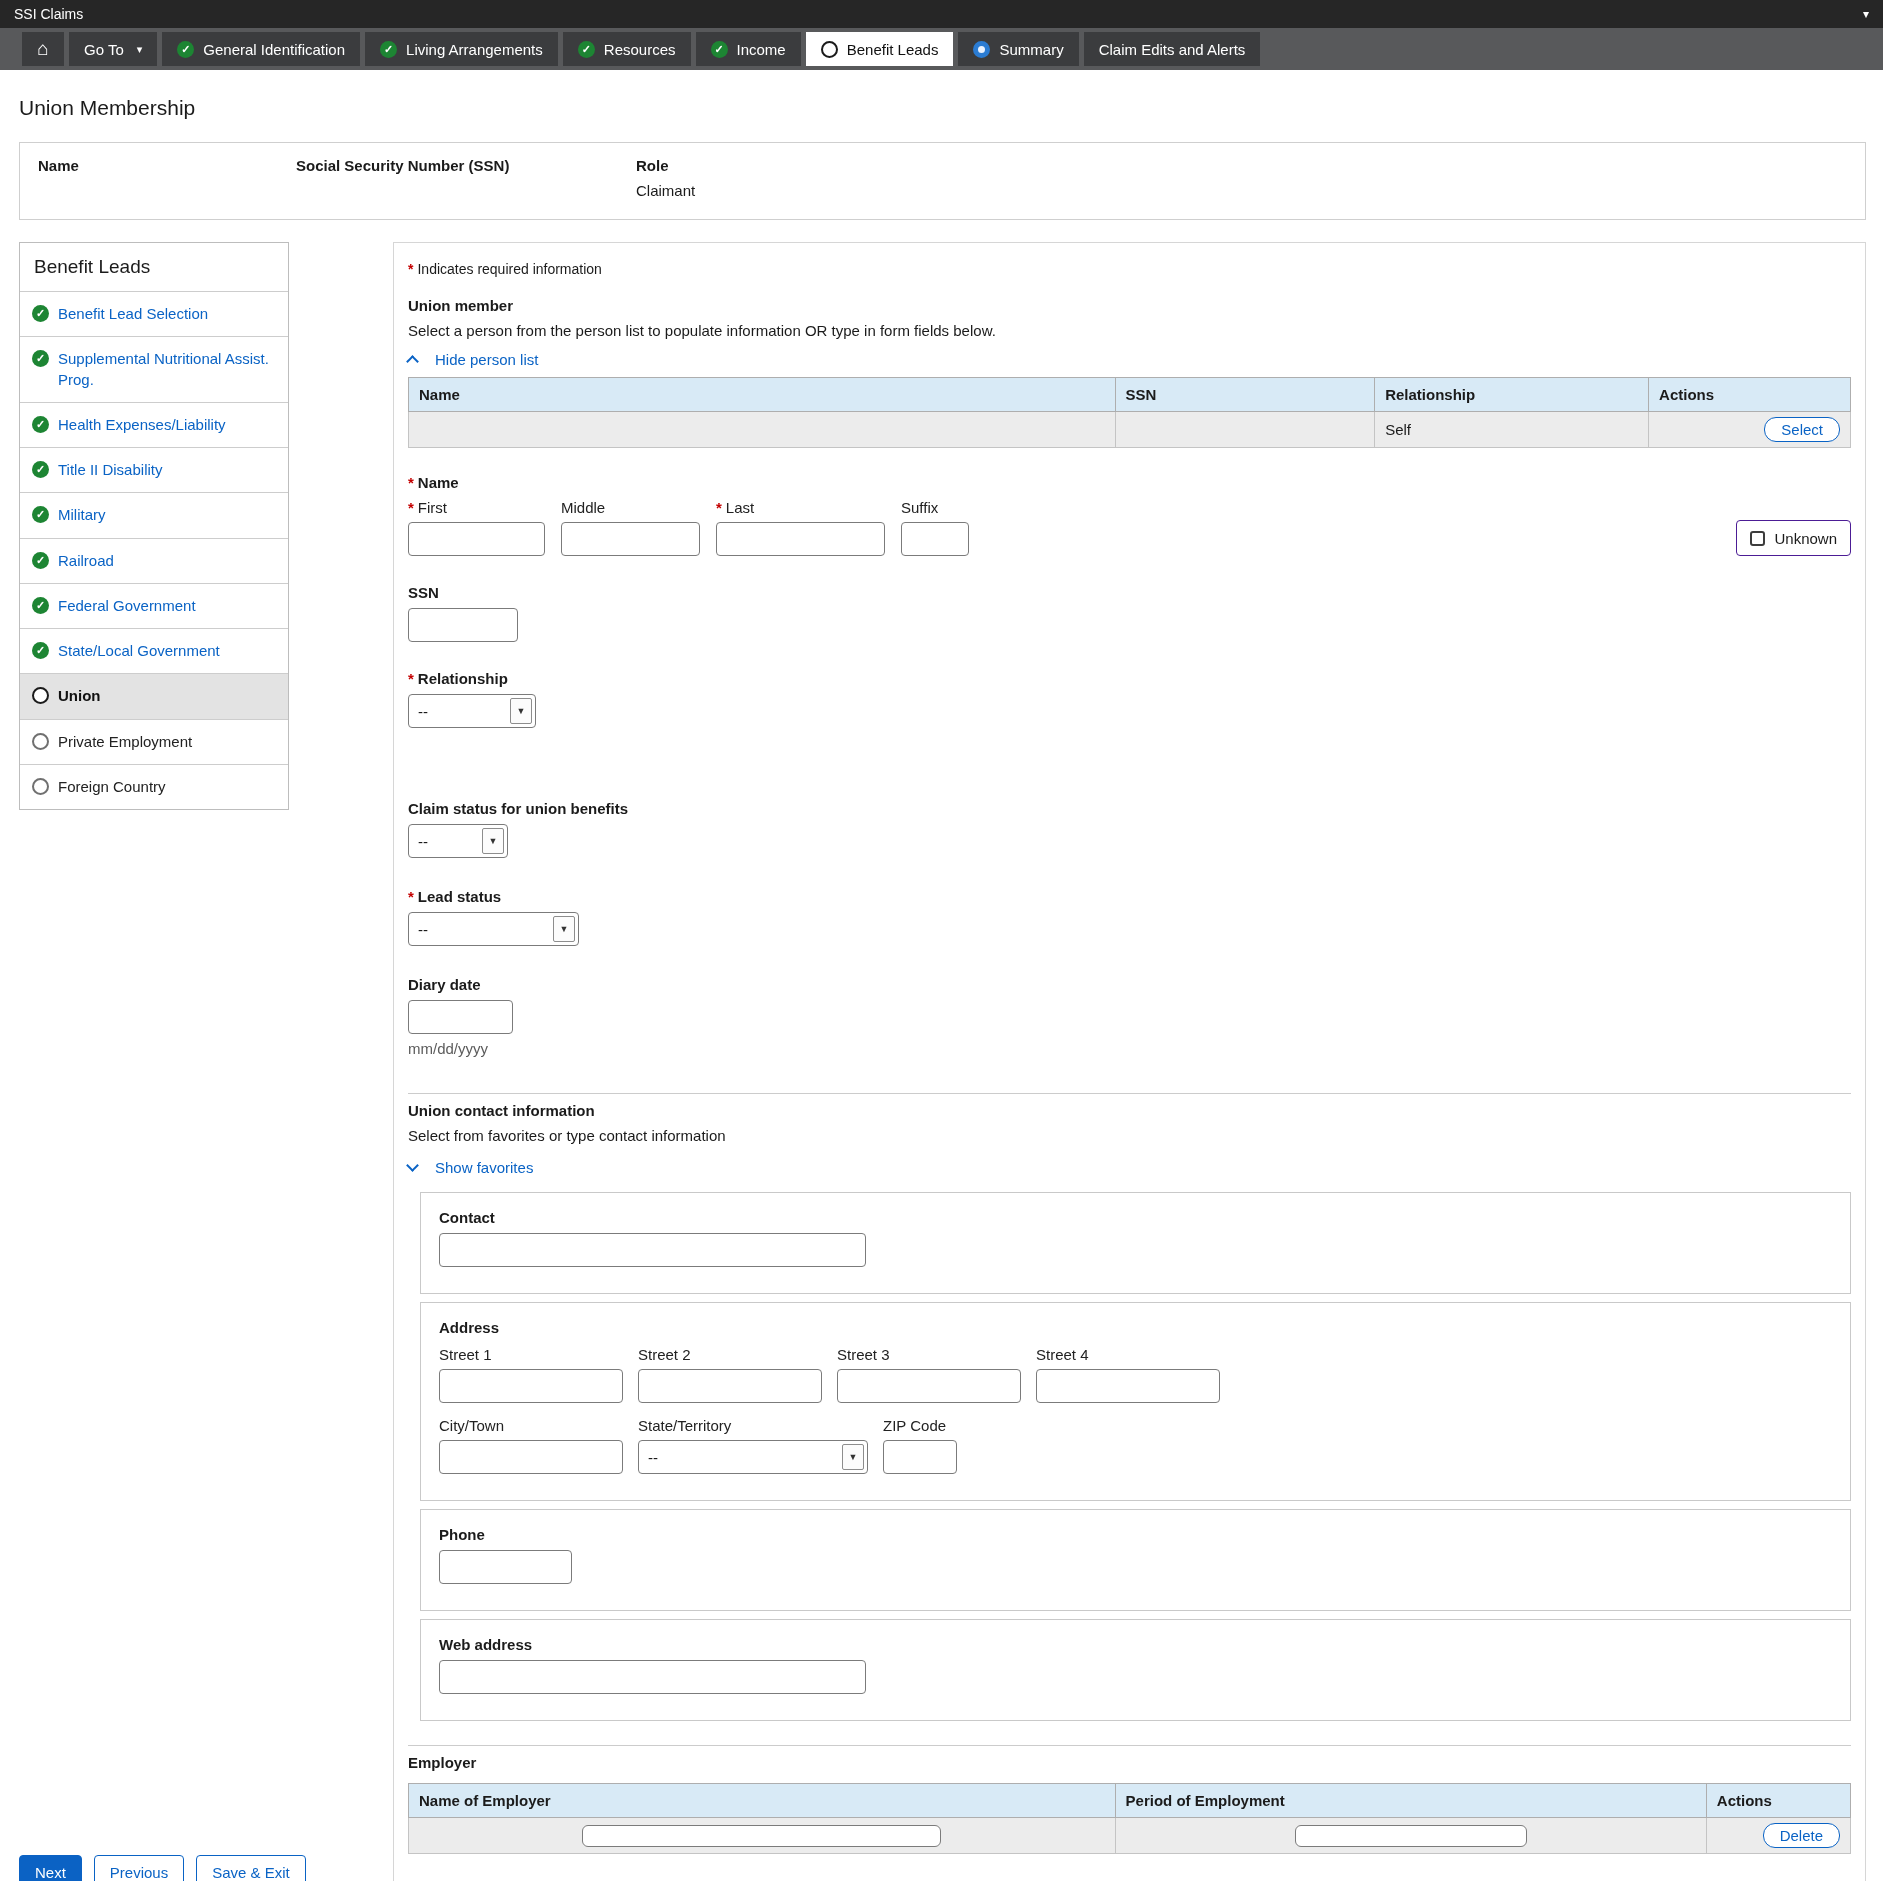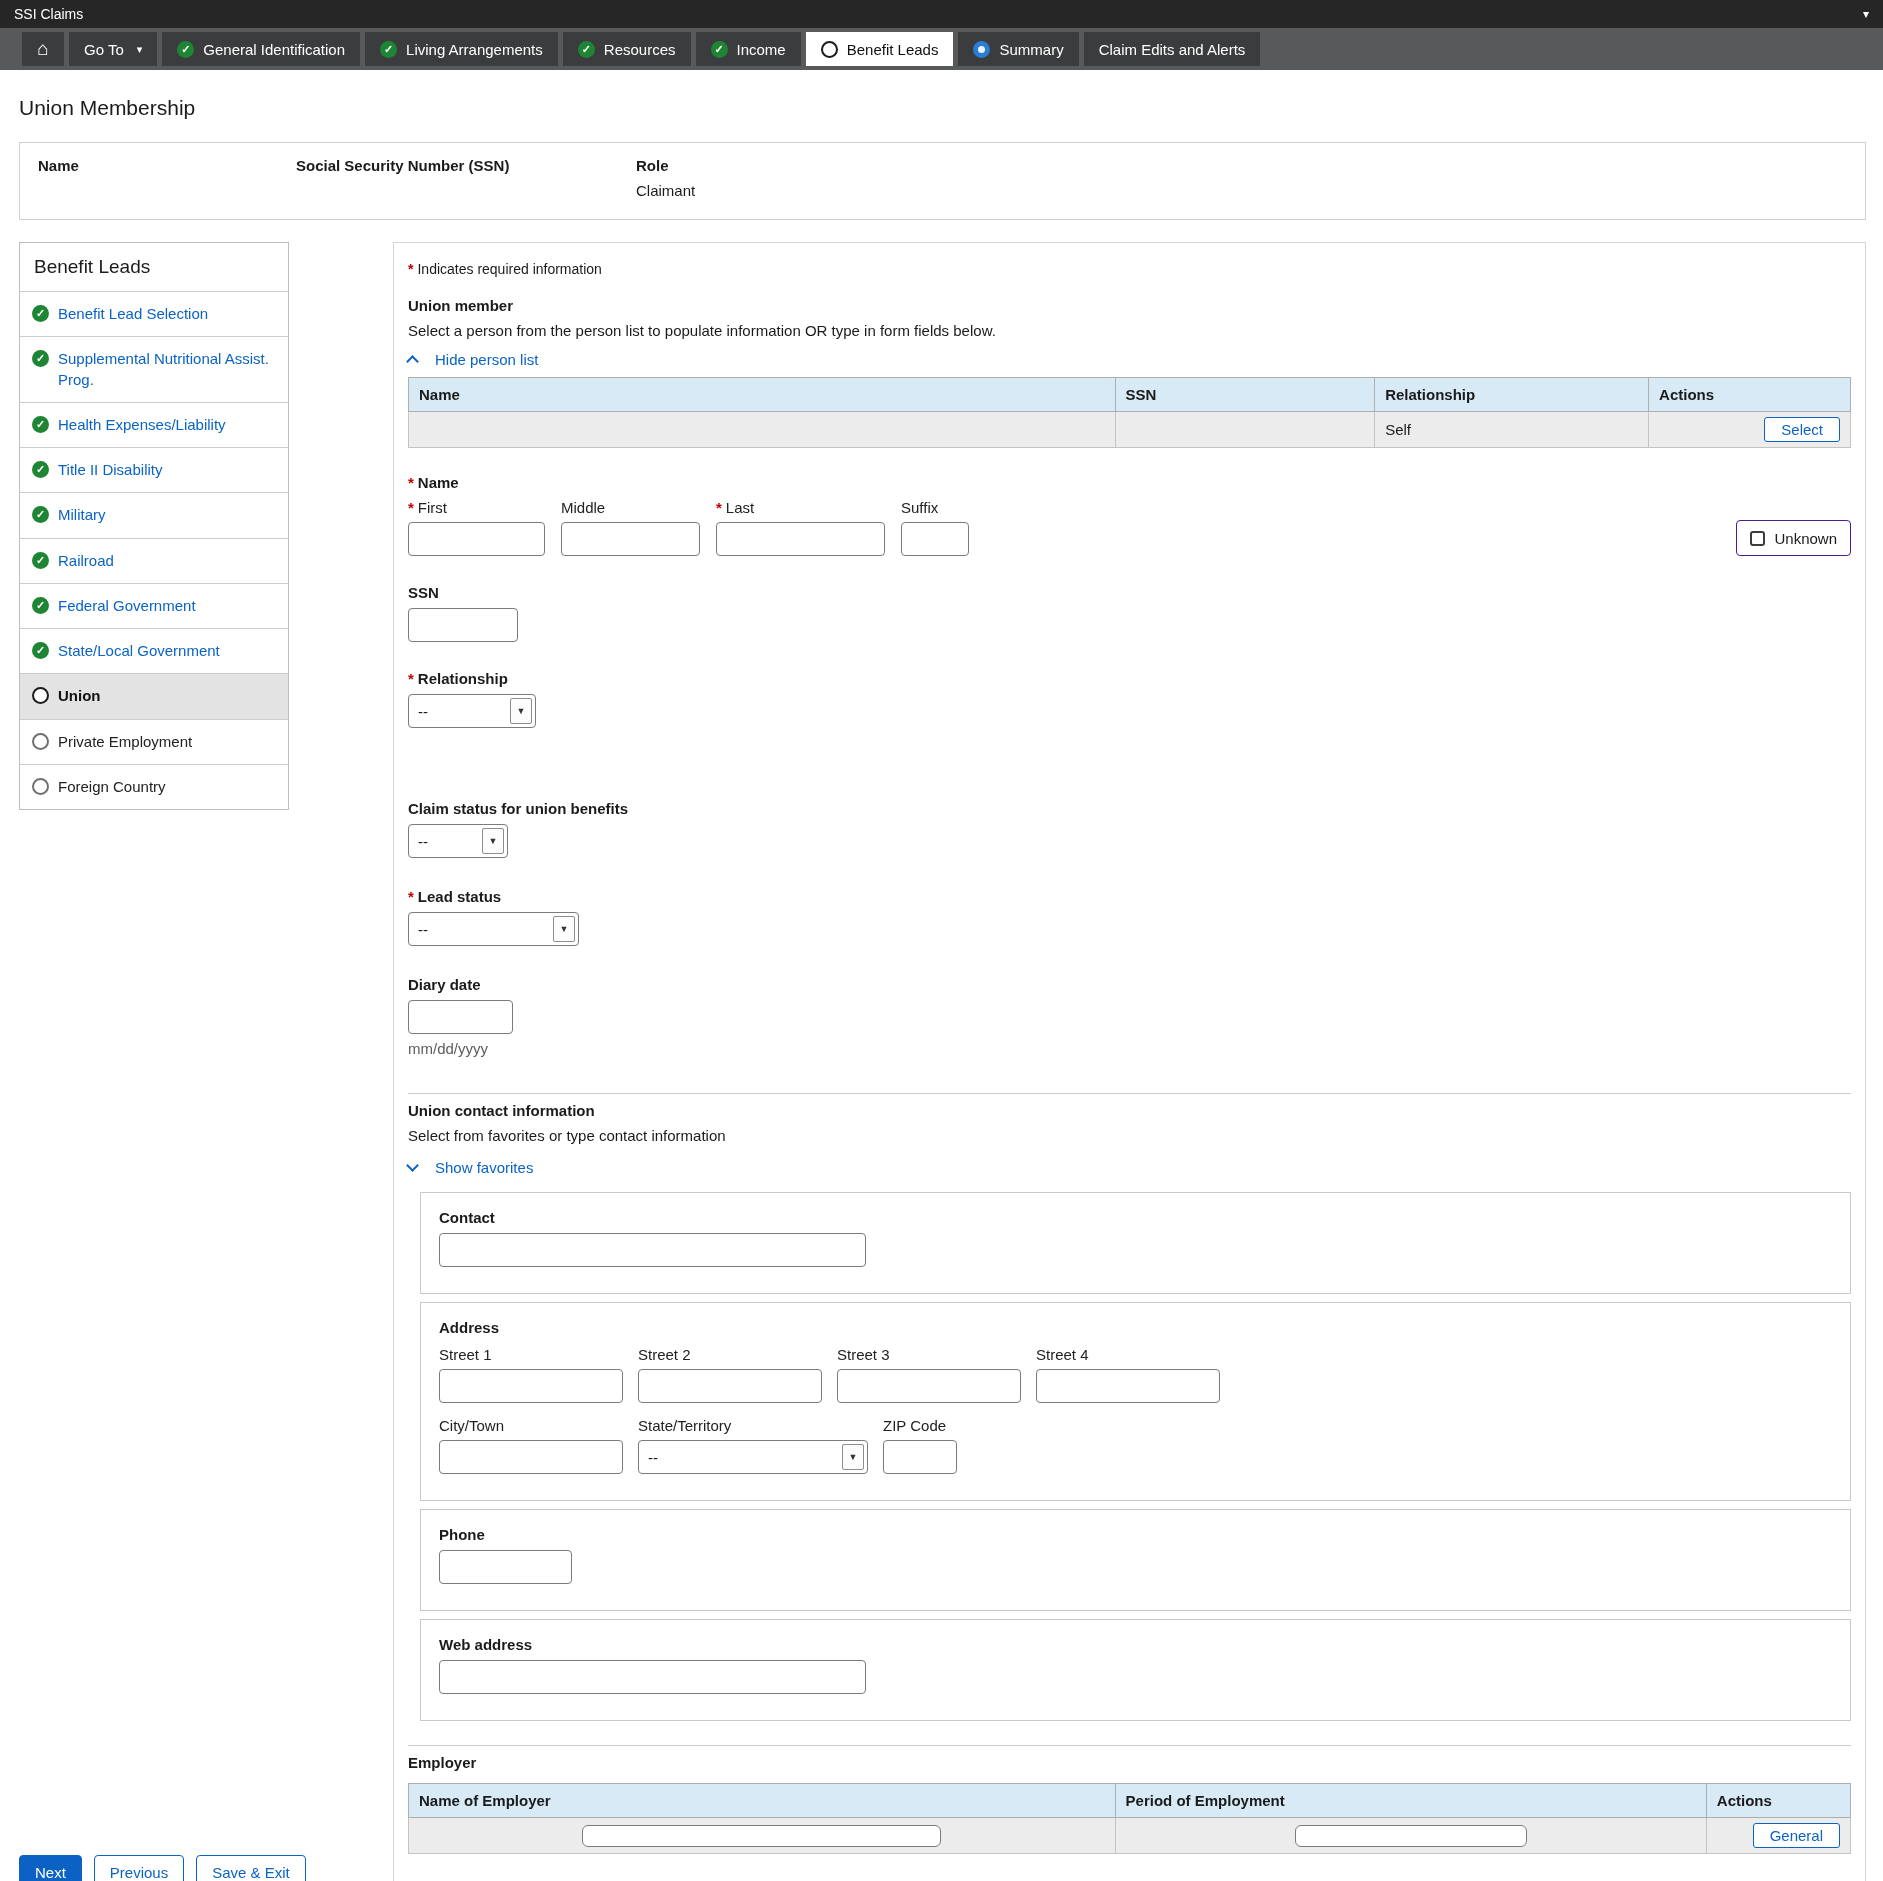--- a/index.html
+++ b/index.html
@@ -118,21 +118,21 @@
     font-weight:bold; padding:8px 10px;
   }
   table.grid td { background:#ececec; border:1px solid #c4c4c4; padding:5px 10px; height:34px; }
   td.cell-actions { text-align:right; }
   td.cell-center { text-align:center; }
 
   .btn {
     font:inherit; background:#fff; color:#0a63c5; border:1px solid #0a63c5;
     border-radius:4px; padding:8px 15px; cursor:pointer; white-space:nowrap;
   }
-  .btn.small { padding:3px 16px; border-radius:3px; }
+  .btn.small { padding:3px 16px; border-radius:12px; }
   .btn.primary { background:#0b62c4; border-color:#0b62c4; color:#fff; }
 
   .infobox { border:1px solid #c9c9c9; margin:16px 0 8px 12px; padding:16px 18px 26px; }
   .infobox + .infobox { margin-top:8px; }
   .addr-grid { display:flex; gap:15px; margin-top:10px; }
   .addr-grid .col-label { margin-bottom:6px; color:#222; }
   .addr-grid.second { margin-top:14px; }
   .footer {
     position:absolute; left:19px; top:1855px;
     display:flex; gap:12px;
@@ -440,21 +440,21 @@
         </thead>
         <tbody>
           <tr>
             <td class="cell-center">
               <input class="tf slim" style="width: 359px;">
             </td>
             <td class="cell-center">
               <input class="tf slim" style="width: 232px;">
             </td>
             <td class="cell-actions">
-              <button class="btn small">General</button>
+              <button class="btn small">Delete</button>
             </td>
           </tr>
         </tbody>
       </table>
 
       
       
       
 
       

